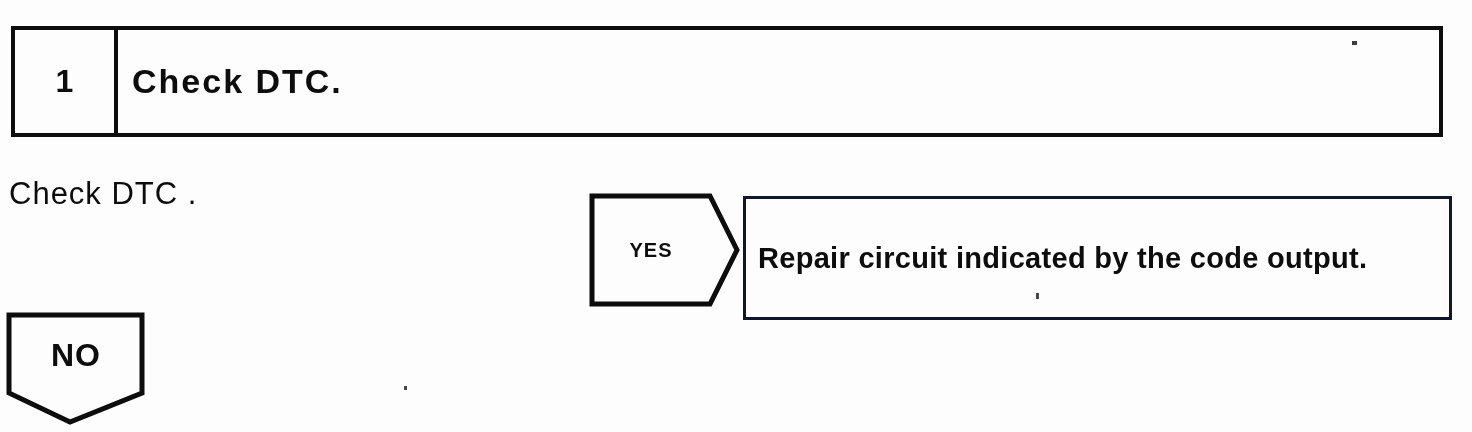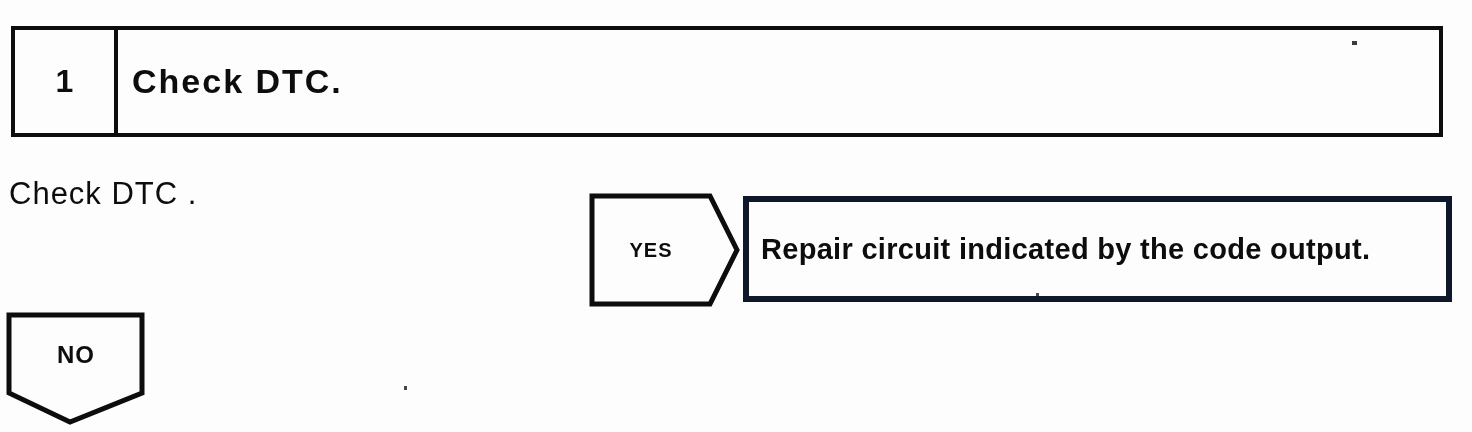--- a/index.html
+++ b/index.html
@@ -86,22 +86,22 @@
     font-size: 20px;
     letter-spacing: 1px;
   }
 
   
   .result-box {
     position: absolute;
     left: 743px;
     top: 196px;
     width: 709px;
-    height: 106px;
-    border: 6px solid #0f172a;
+    height: 124px;
+    border: 3px solid #0f172a;
     box-sizing: border-box;
     background: #fdfdfd;
     display: flex;
     align-items: center;
     padding-left: 12px;
     font-weight: bold;
     font-size: 29px;
     letter-spacing: 0.3px;
   }
 
@@ -121,21 +121,21 @@
   .no-label {
     position: absolute;
     left: 4px;
     top: 4px;
     width: 134px;
     height: 80px;
     display: flex;
     align-items: center;
     justify-content: center;
     font-weight: bold;
-    font-size: 24px;
+    font-size: 32px;
     letter-spacing: 1px;
   }
 
   
   .speck {
     position: absolute;
     background: #1a1a1a;
   }
   .speck-a { left: 1352px; top: 41px; width: 5px; height: 4px; opacity: 0.85; }
   .speck-b { left: 1036px; top: 293px; width: 3px; height: 6px; opacity: 0.8; }

